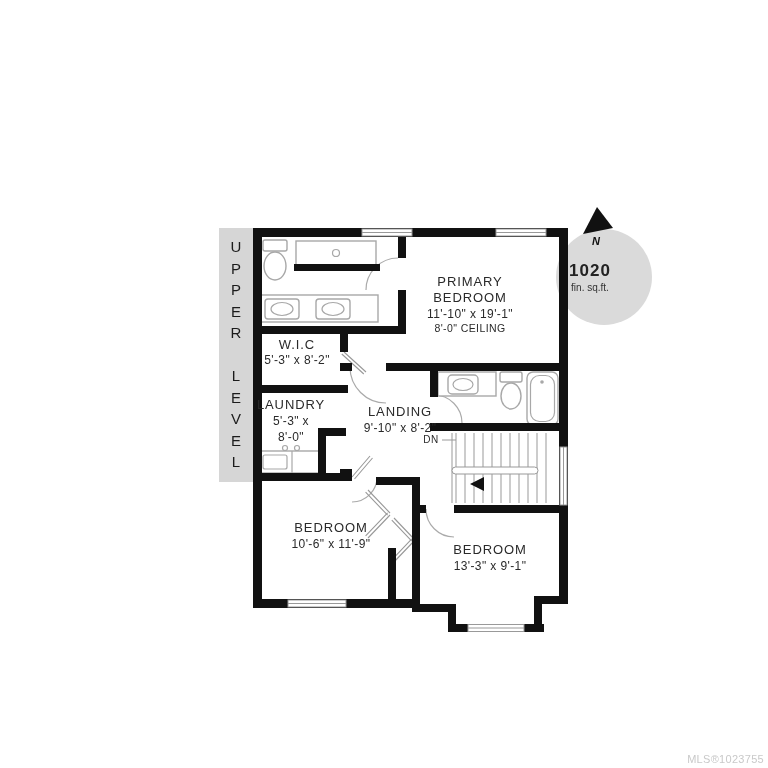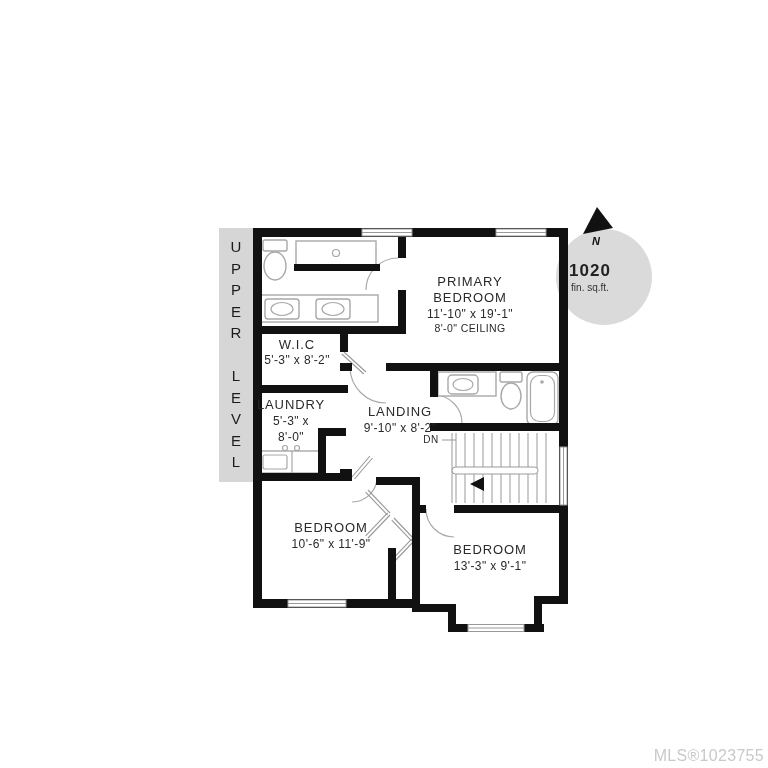--- a/index.html
+++ b/index.html
@@ -4,21 +4,21 @@
 <style>
   html,body{margin:0;padding:0;background:#ffffff;}
   .canvas{position:relative;width:768px;height:768px;background:#ffffff;overflow:hidden;
           font-family:"Liberation Sans",sans-serif;}
   .plan-svg{position:absolute;left:0;top:0;}
   svg{font-family:"Liberation Sans",sans-serif;}
   .level-band{position:absolute;left:219px;top:228px;width:34px;height:254px;
               background:#d6d6d6;display:flex;justify-content:center;}
   .level-band span{writing-mode:vertical-lr;text-orientation:upright;
                    font-size:15px;letter-spacing:4.5px;color:#1b1b1b;padding-top:10px;}
-  .watermark{position:absolute;right:4px;bottom:3px;font-size:16px;color:#c9c9c9;letter-spacing:.3px;}
+  .watermark{position:absolute;right:4px;bottom:3px;font-size:11px;color:#c9c9c9;letter-spacing:.3px;}
   .room-name{font-size:13px;letter-spacing:.9px;fill:#2a2a2a;}
   .room-dims{font-size:12px;letter-spacing:.4px;fill:#2a2a2a;}
   .room-sub{font-size:10.5px;letter-spacing:.4px;fill:#2a2a2a;}
   .dn-label{font-size:10px;letter-spacing:.5px;fill:#2a2a2a;}
   .badge-num{font-size:17px;font-weight:600;letter-spacing:1px;fill:#222;}
   .badge-unit{font-size:10px;fill:#333;}
   .north-n{font-size:11px;font-style:italic;font-weight:600;fill:#111;}
   .wall{fill:#111;}
   .fixture{fill:#fff;stroke:#a8a8a8;stroke-width:1.4;}
   .fixline{stroke:#a8a8a8;stroke-width:1.2;fill:none;}

